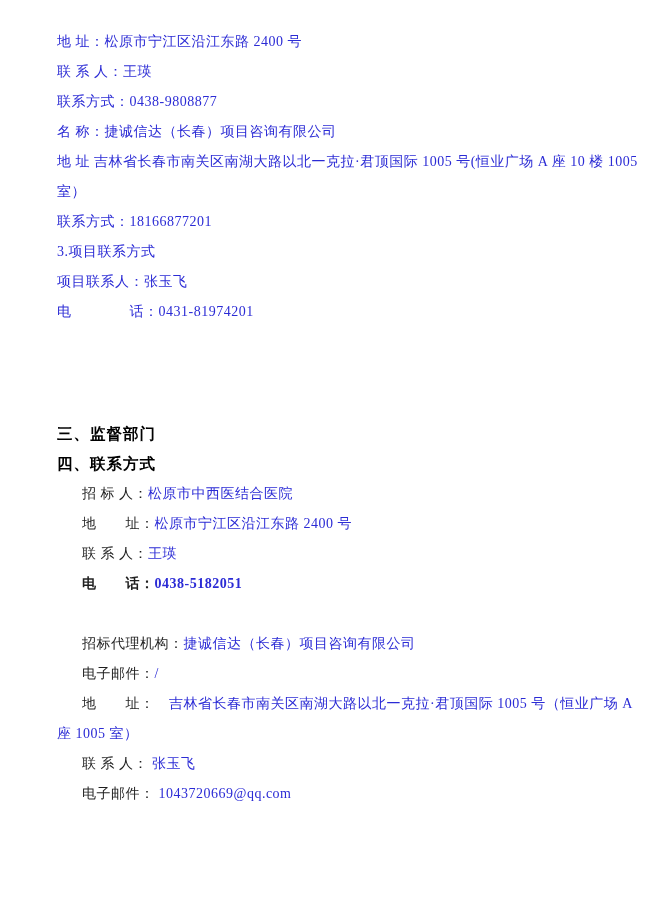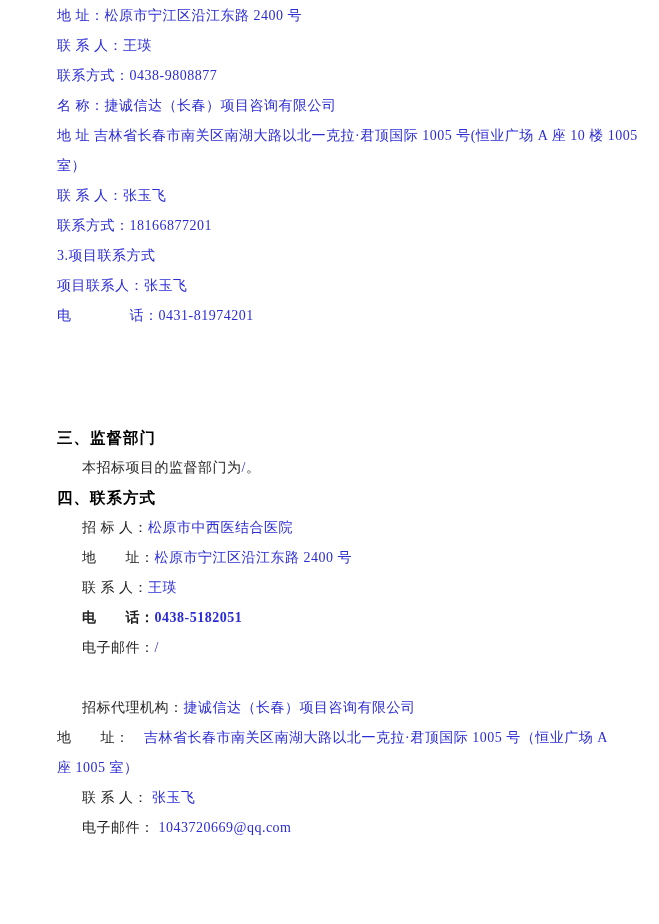--- a/index.html
+++ b/index.html
@@ -12,21 +12,21 @@
   body {
     width: 659px;
     height: 924px;
     overflow: hidden;
     font-family: "Liberation Serif", "DejaVu Serif", serif;
   }
   .page {
     width: 659px;
     height: 924px;
     background: var(--page-bg);
-    padding: 1px 10px 0 57px;
+    padding: 27px 10px 0 57px;
     overflow: hidden;
   }
   .doc-line {
     height: 30px;
     line-height: 30px;
     white-space: nowrap;
     font-size: 14px;
     letter-spacing: 0.5px;
   }
   .doc-line.heading {
@@ -42,32 +42,30 @@
 <body>
 
 <div class="page">
   <div id="doc-lines">
       <div class="doc-line"><span class="seg-blue">地 址：松原市宁江区沿江东路 2400 号</span></div>
       <div class="doc-line"><span class="seg-blue">联 系 人：王瑛</span></div>
       <div class="doc-line"><span class="seg-blue">联系方式：0438-9808877</span></div>
       <div class="doc-line"><span class="seg-blue">名 称：捷诚信达（长春）项目咨询有限公司</span></div>
       <div class="doc-line"><span class="seg-blue">地 址 吉林省长春市南关区南湖大路以北一克拉·君顶国际 1005 号(恒业广场 A 座 10 楼 1005</span></div>
       <div class="doc-line"><span class="seg-blue">室）</span></div>
-      <div class="doc-line"><span class="seg-blue">联 系 人：张玉飞</span></div>
       <div class="doc-line"><span class="seg-blue">联系方式：18166877201</span></div>
       <div class="doc-line"><span class="seg-blue">3.项目联系方式</span></div>
       <div class="doc-line"><span class="seg-blue">项目联系人：张玉飞</span></div>
       <div class="doc-line"><span class="seg-blue">电　　　　话：0431-81974201</span></div>
       <div class="doc-line heading" style="margin-top: 92px;"><span class="seg-heading">三、监督部门</span></div>
-      <div class="doc-line" style="margin-left: 25px;"><span class="seg-black">本招标项目的监督部门为</span><span class="seg-blue">/</span><span class="seg-black">。</span></div>
       <div class="doc-line heading"><span class="seg-heading">四、联系方式</span></div>
       <div class="doc-line" style="margin-left: 25px;"><span class="seg-black">招 标 人：</span><span class="seg-blue">松原市中西医结合医院</span></div>
       <div class="doc-line" style="margin-left: 25px;"><span class="seg-black">地　　址：</span><span class="seg-blue">松原市宁江区沿江东路 2400 号</span></div>
       <div class="doc-line" style="margin-left: 25px;"><span class="seg-black">联 系 人：</span><span class="seg-blue">王瑛</span></div>
       <div class="doc-line" style="margin-left: 25px; font-weight: bold;"><span class="seg-black">电　　话：</span><span class="seg-blue">0438-5182051</span></div>
+      <div class="doc-line" style="margin-left: 25px; margin-top: 30px;"><span class="seg-black">招标代理机构：</span><span class="seg-blue">捷诚信达（长春）项目咨询有限公司</span></div>
       <div class="doc-line" style="margin-left: 25px;"><span class="seg-black">电子邮件：</span><span class="seg-blue">/</span></div>
-      <div class="doc-line" style="margin-left: 25px; margin-top: 30px;"><span class="seg-black">招标代理机构：</span><span class="seg-blue">捷诚信达（长春）项目咨询有限公司</span></div>
-      <div class="doc-line" style=""><span class="seg-black">地　　址：　</span><span class="seg-blue">吉林省长春市南关区南湖大路以北一克拉·君顶国际 1005 号（恒业广场 A</span></div>
+      <div class="doc-line" style="margin-left: 25px;"><span class="seg-black">地　　址：　</span><span class="seg-blue">吉林省长春市南关区南湖大路以北一克拉·君顶国际 1005 号（恒业广场 A</span></div>
       <div class="doc-line"><span class="seg-blue">座 1005 室）</span></div>
       <div class="doc-line" style="margin-left: 25px;"><span class="seg-black">联 系 人： </span><span class="seg-blue">张玉飞</span></div>
       <div class="doc-line" style="margin-left: 25px;"><span class="seg-black">电子邮件： </span><span class="seg-blue">1043720669@qq.com</span></div>
     </div>
 </div>
 
 </body></html>

